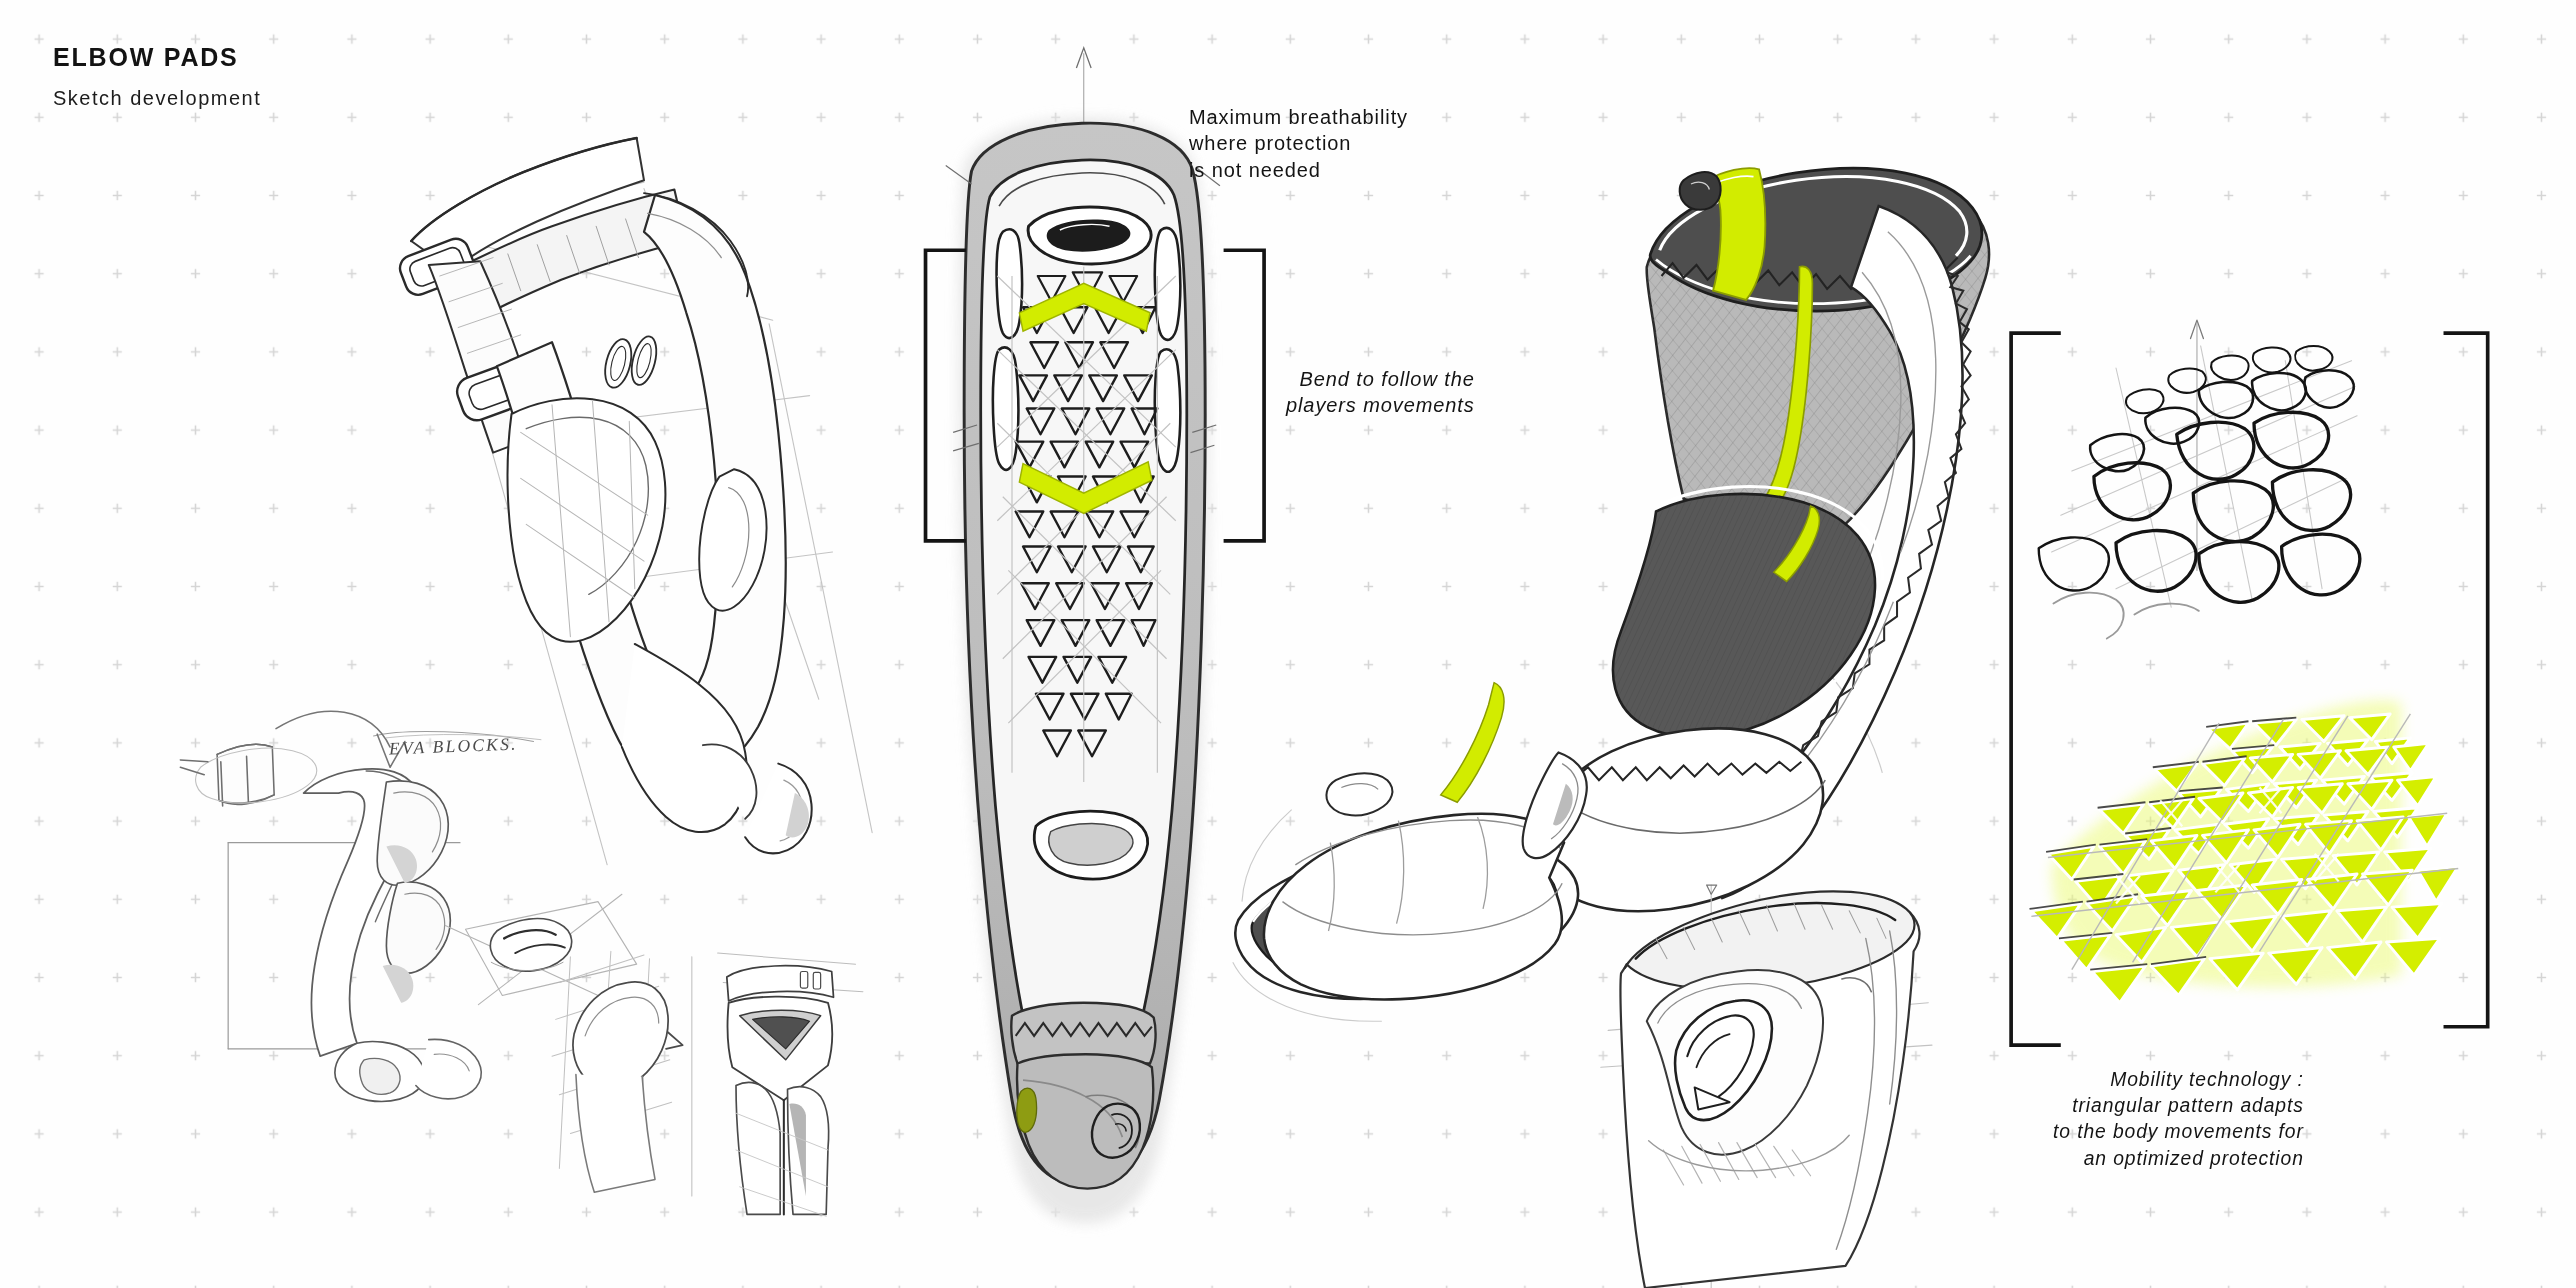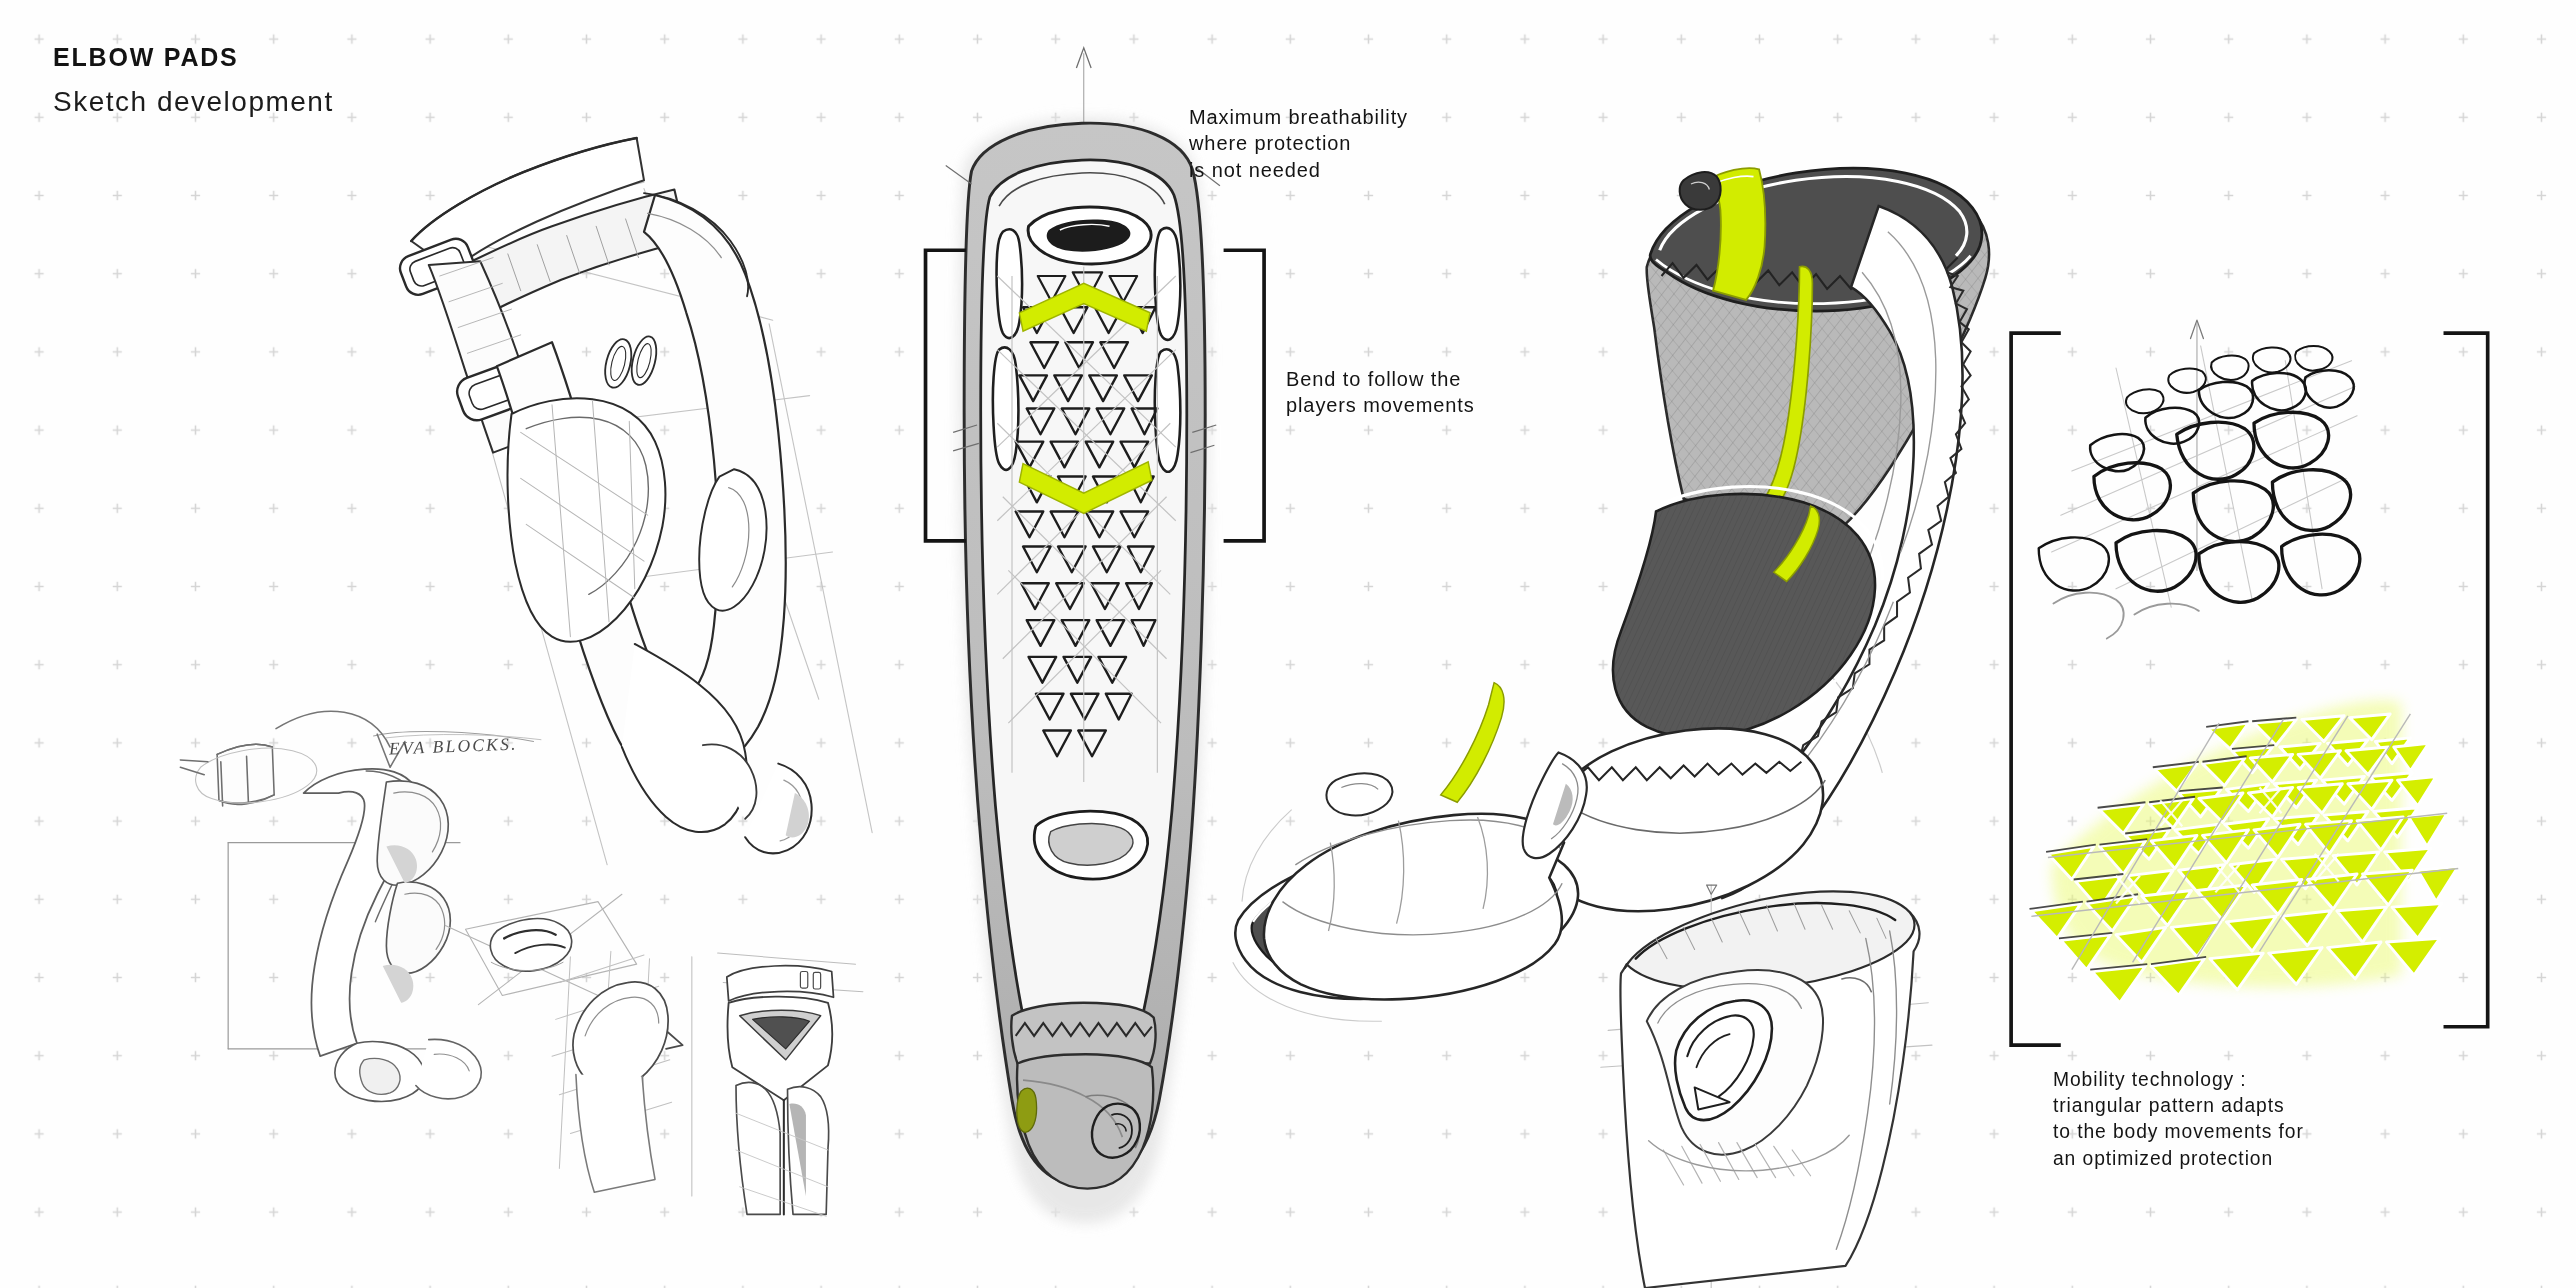--- a/index.html
+++ b/index.html
@@ -50,40 +50,40 @@
   }
   .title-main {
     font-size: 25px;
     letter-spacing: 1.8px;
     font-weight: 600;
     color: #131313;
     line-height: 1.1;
     white-space: nowrap;
   }
   .title-sub {
-    font-size: 28px;
+    font-size: 20px;
     letter-spacing: 1.5px;
     font-weight: 300;
     color: #1c1c1c;
     line-height: 1.1;
     margin-top: 15.6px;
     white-space: nowrap;
   }
 
   .annotation {
     position: absolute;
     font-size: 20px;
     font-weight: 400;
     letter-spacing: 0.9px;
     color: #141414;
     line-height: 1.32;
     white-space: pre-line;
   }
   .annotation.right { text-align: left; }
-  .annotation.left  { text-align: left; }
+  .annotation.left  { text-align: right; font-style: italic; }
 
   #anno-breathability {
     right: 1168px;
     top: 104px;
   }
   #anno-bend {
     left: 1286px;
     top: 366px;
   }
   #anno-mobility {

